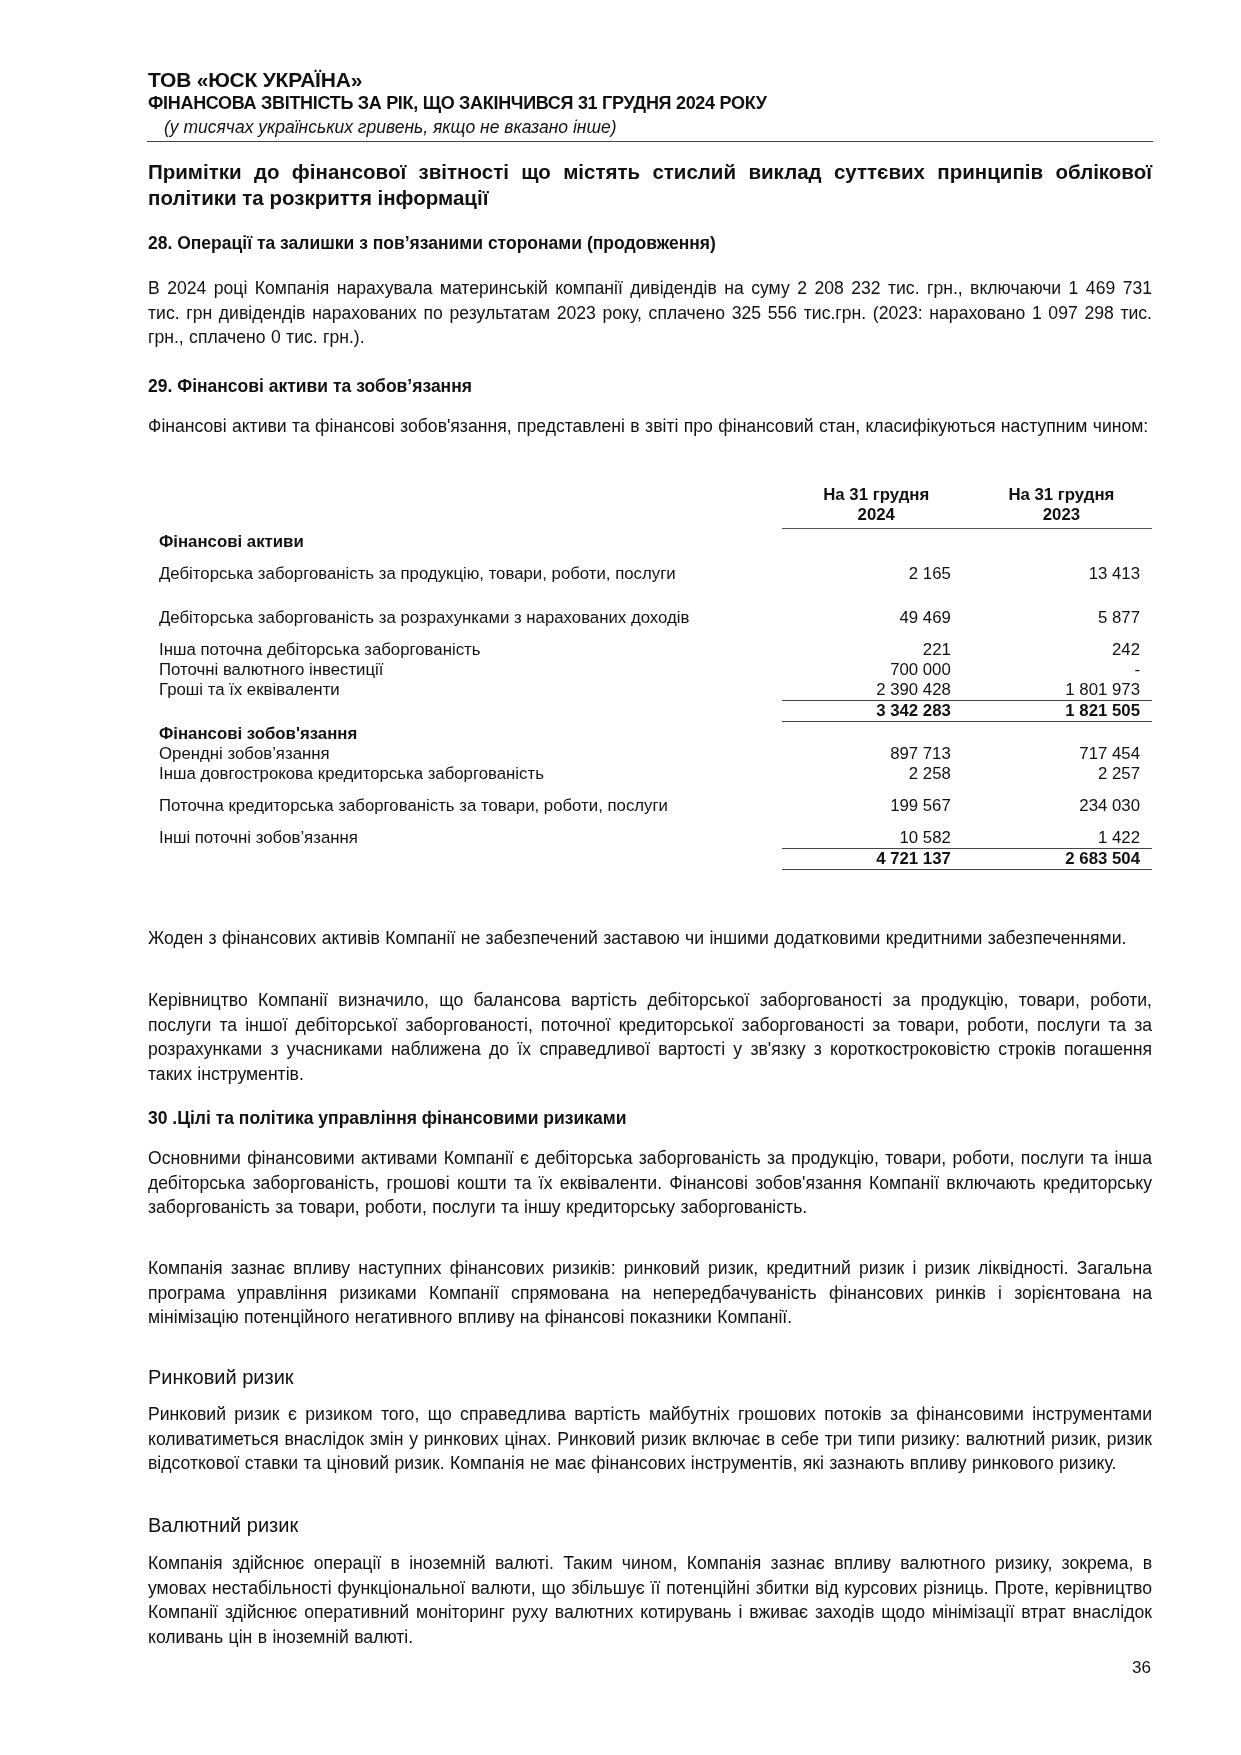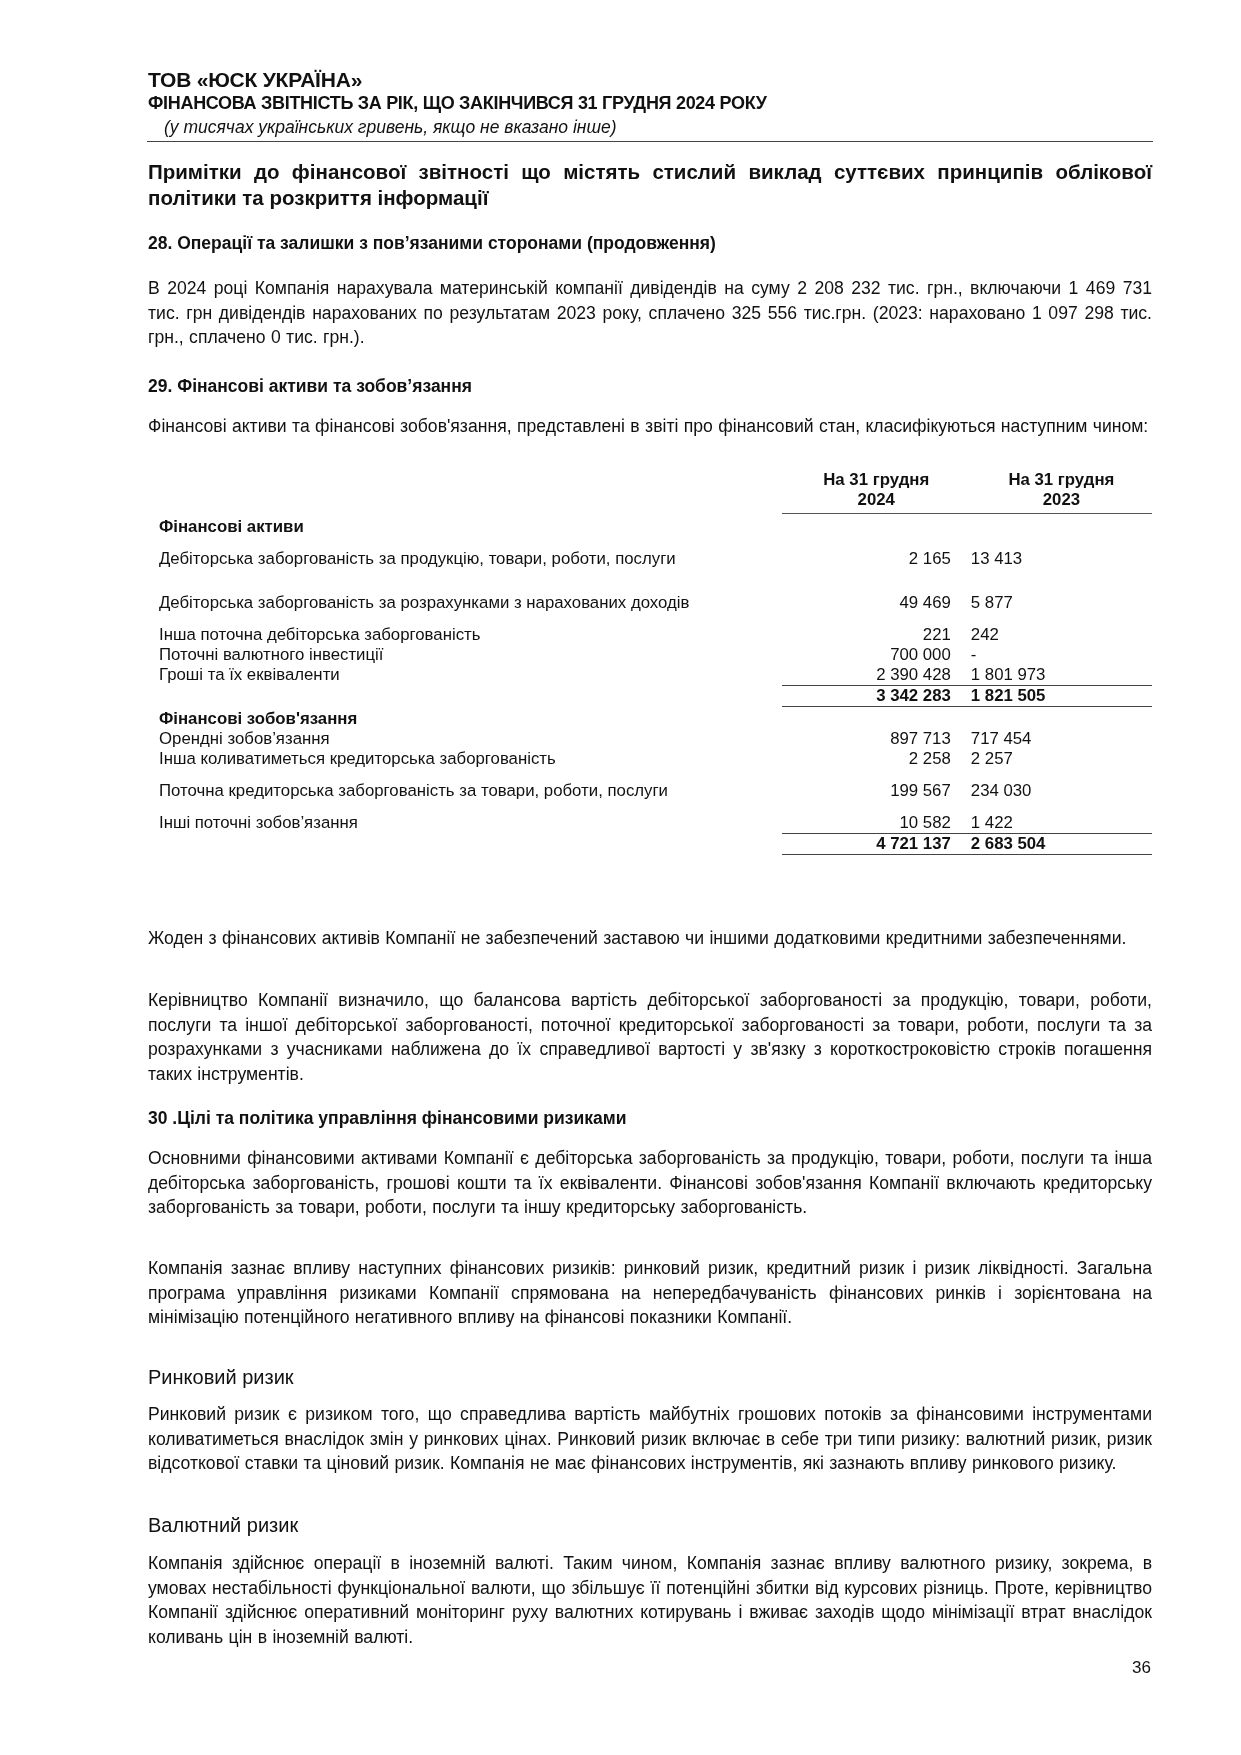--- a/index.html
+++ b/index.html
@@ -10,26 +10,26 @@
   .hdr2 { position:absolute; top:93px; left:0; font-size:18px; font-weight:bold; letter-spacing:-0.3px; }
   .hdr3 { position:absolute; top:117px; left:0; font-size:17.5px; font-style:italic;margin-left:16px; }
   .hrule { position:absolute; top:141px; left:-1px; width:1006px; height:0; border-top:1.5px solid #444; }
   .notes-title { position:absolute; top:159px; left:0; width:1004px; font-size:20.5px; font-weight:bold;
                  line-height:26px; text-align:justify; text-align-last:left; }
   .h-sec { position:absolute; left:0; font-size:17.5px; font-weight:bold; }
   .para { position:absolute; left:0; width:1004px; font-size:17.6px; line-height:24.5px;
           text-align:justify; text-align-last:left; word-spacing:0.5px; }
   .sub { position:absolute; left:0; font-size:20px; font-weight:normal; }
 
-  table.fin { position:absolute; top:470px; left:10px; width:1000px; border-collapse:collapse;
+  table.fin { position:absolute; top:485px; left:10px; width:1000px; border-collapse:collapse;
               font-size:16.8px; }
   table.fin td { padding:0; vertical-align:middle; line-height:20px; }
   table.fin td.lbl { width:626px; padding-left:1px; }
   table.fin td.v1 { width:170px; text-align:right; padding-right:20px; }
-  table.fin td.v2 { width:170px; text-align:left; padding-right:12px; }
+  table.fin td.v2 { width:170px; text-align:right; padding-right:12px; }
   table.fin th { font-weight:bold; font-size:16.8px; line-height:20px; padding:0 0 3px 0; text-align:center;
                  border-bottom:1.5px solid #555; }
   table.fin th.blank { border-bottom:none; }
   .grp td { font-weight:bold; padding-top:3px !important; }
   .tall td { height:44px; line-height:21px; }
   .tot td.v1, .tot td.v2 { font-weight:bold; border-top:1.5px solid #444; border-bottom:1.5px solid #444; }
   .pageno { position:absolute; top:1658px; left:1132px; font-size:17px;text-align:right; }
 </style>
 </head>
 <body>
@@ -117,21 +117,21 @@
       <td class="lbl">Фінансові зобов'язання</td>
       <td class="v1"></td>
         <td class="v2"></td>
     </tr>
     <tr>
       <td class="lbl">Орендні зобов’язання</td>
       <td class="v1">897 713</td>
       <td class="v2">717 454</td>
     </tr>
     <tr>
-      <td class="lbl">Інша коливатиметься кредиторська заборгованість</td>
+      <td class="lbl">Інша довгострокова кредиторська заборгованість</td>
       <td class="v1">2 258</td>
       <td class="v2">2 257</td>
     </tr>
     <tr class="tall">
       <td class="lbl">Поточна кредиторська заборгованість за товари, роботи, послуги</td>
       <td class="v1">199 567</td>
       <td class="v2">234 030</td>
     </tr>
     <tr>
       <td class="lbl">Інші поточні зобов’язання</td>

